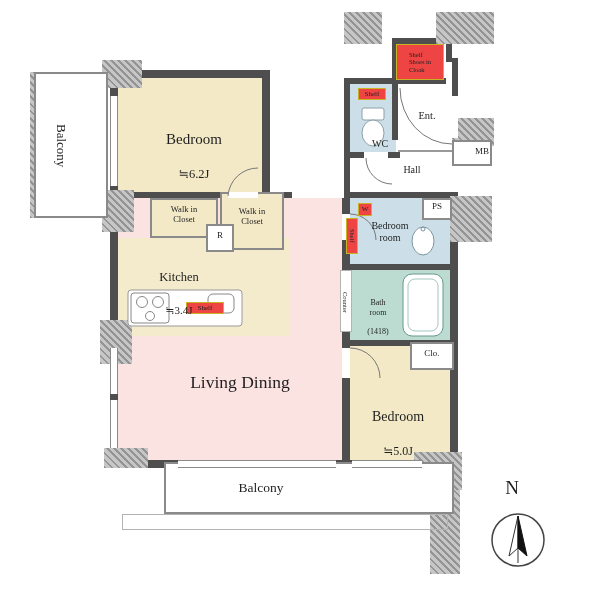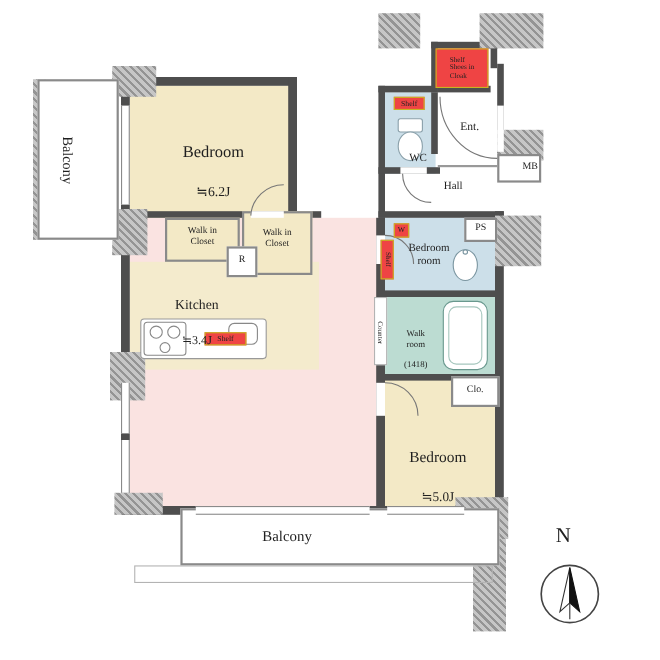--- a/index.html
+++ b/index.html
@@ -139,40 +139,41 @@
 Closet</div>
   <div class="lbl" style="left:220px;top:206px;width:64px;font-size:8.5px">Walk in
 Closet</div>
 
   <div class="lbl" style="left:136px;top:250px;width:86px">
     <div style="font-size:12.5px">Kitchen</div>
     <div style="font-size:11px">≒3.4J</div>
   </div>
 
   <div class="lbl" style="left:145px;top:352px;width:190px">
+    <div style="font-size:17.5px">Living Dining</div>
   </div>
 
   <div class="lbl" style="left:346px;top:388px;width:104px">
     <div style="font-size:14px">Bedroom</div>
     <div style="font-size:12px">≒5.0J</div>
   </div>
 
   <div class="lbl" style="left:196px;top:480px;width:130px;font-size:13.5px">Balcony</div>
 
   <div class="lbl" style="left:360px;top:138px;width:40px;font-size:10px">WC</div>
   <div class="lbl" style="left:404px;top:110px;width:46px;font-size:10.5px">Ent.</div>
   <div class="lbl" style="left:390px;top:164px;width:44px;font-size:10px">Hall</div>
   <div class="lbl" style="left:452px;top:146px;width:60px;font-size:9px">MB</div>
   <div class="lbl" style="left:422px;top:201px;width:30px;font-size:9px">PS</div>
 
   <div class="lbl" style="left:362px;top:220px;width:56px;font-size:10px">Bedroom
 room</div>
 
   <div class="lbl" style="left:352px;top:288px;width:52px;font-size:8px">
-    <div>Walk
+    <div>Bath
 room</div>
     <div>(1418)</div>
   </div>
 
   <div class="lbl" style="left:410px;top:348px;width:44px;font-size:9px">Clo.</div>
   <div class="lbl vert" style="left:341px;top:276px;height:52px;font-size:6.5px">Counter</div>
   <div class="lbl" style="left:206px;top:230px;width:28px;font-size:9px">R</div>
 
   <div class="lbl" style="left:497px;top:476px;width:30px;font-size:19px">N</div>
 

